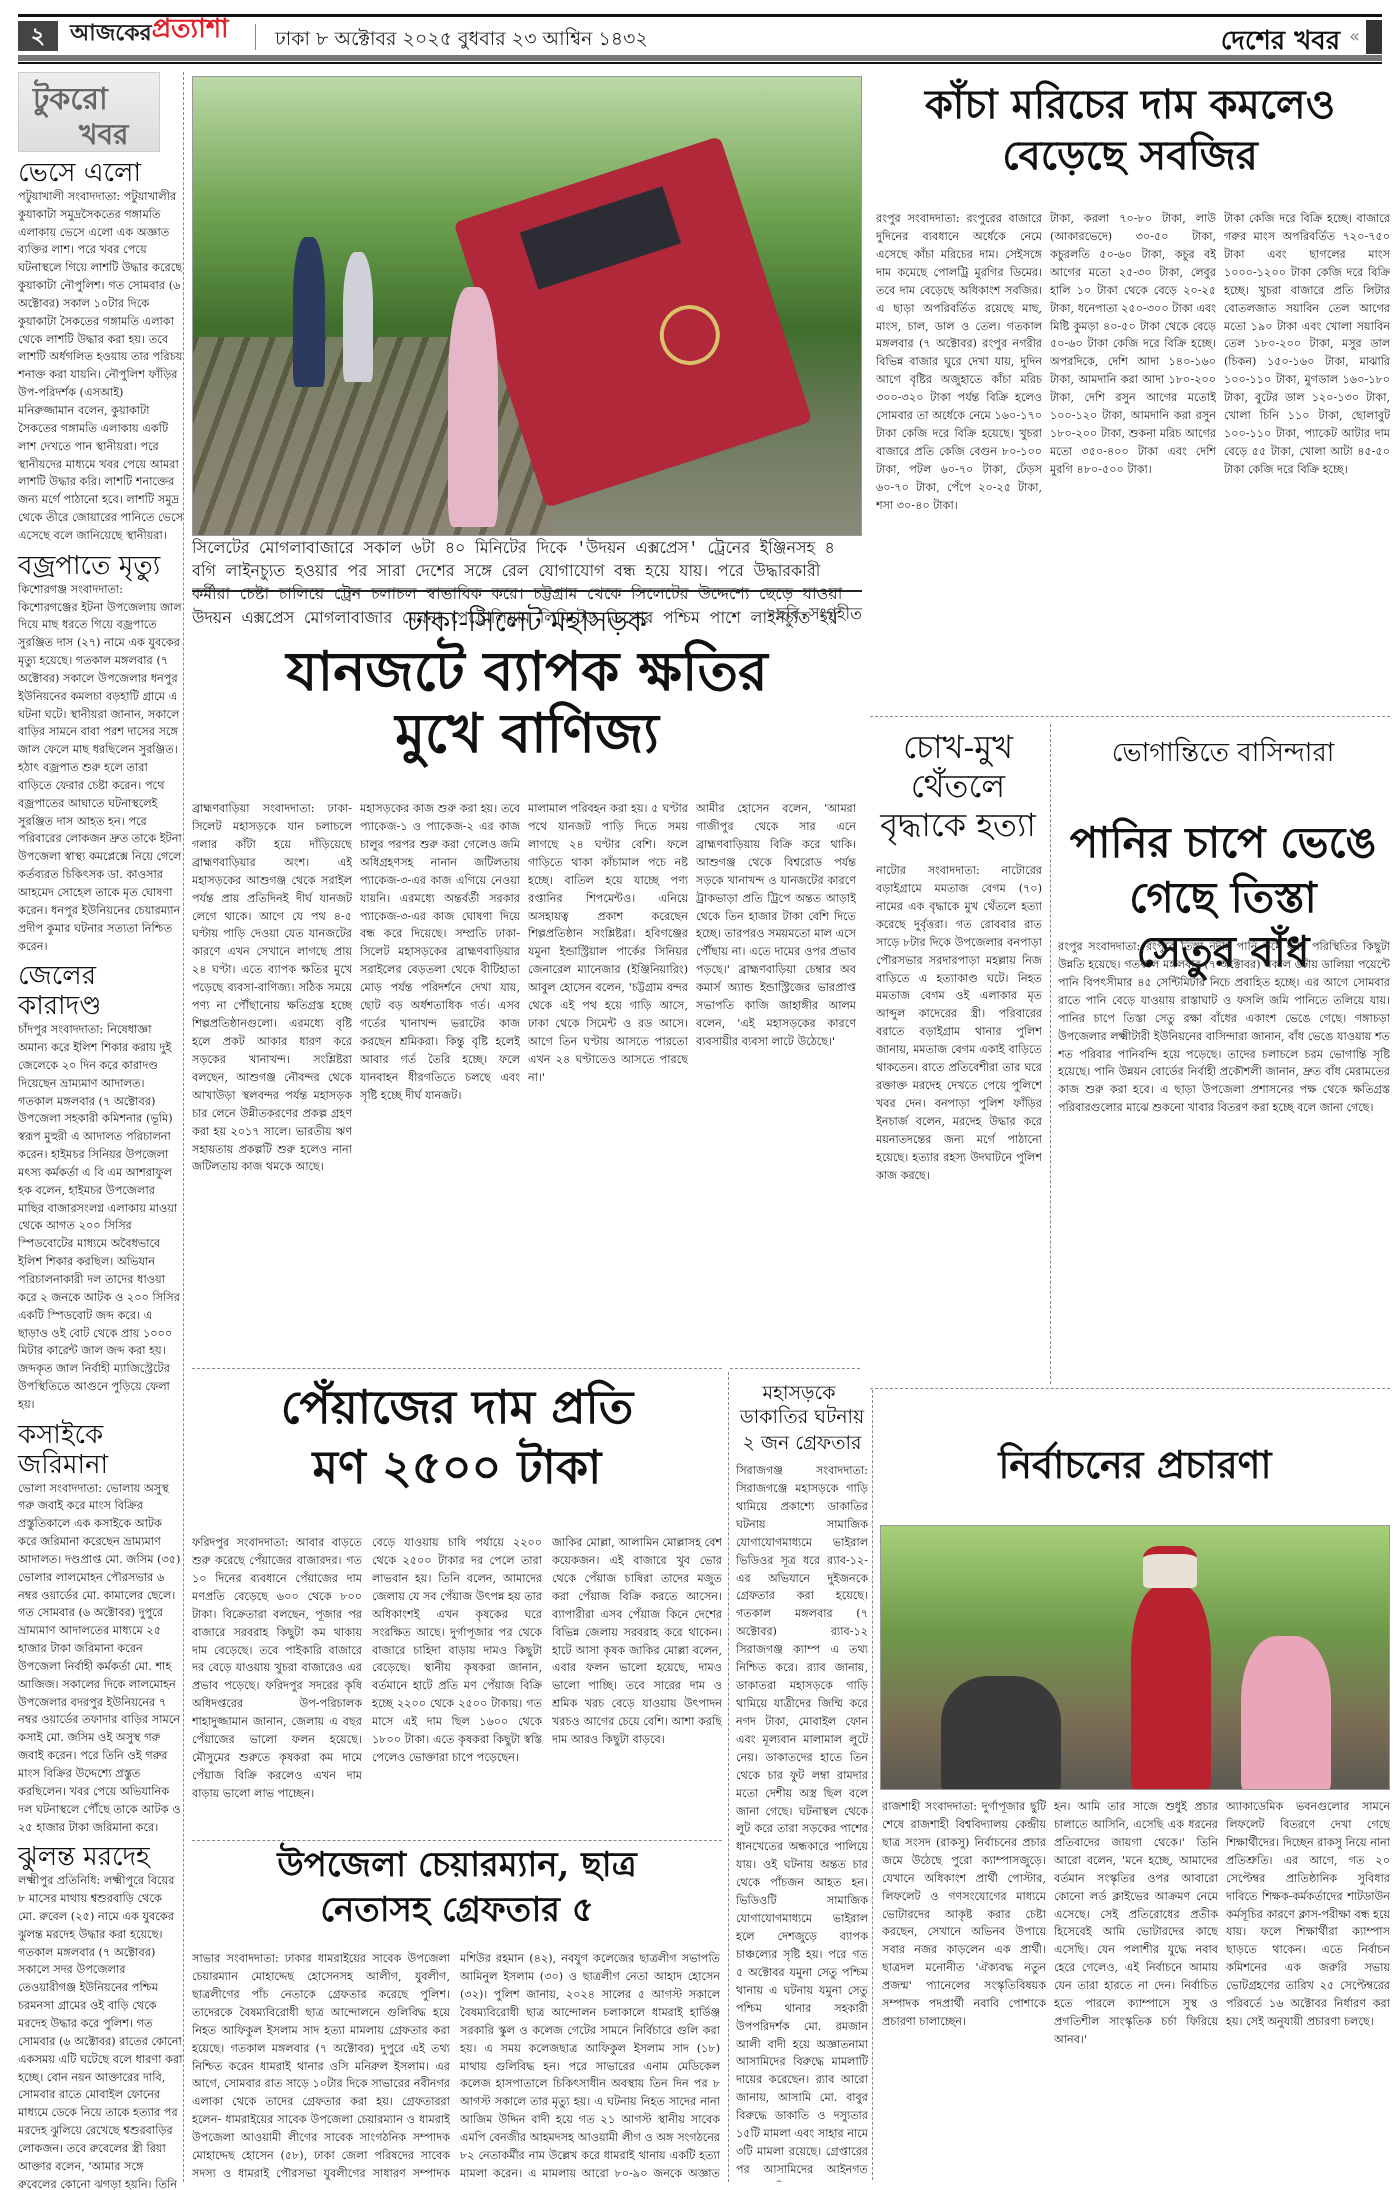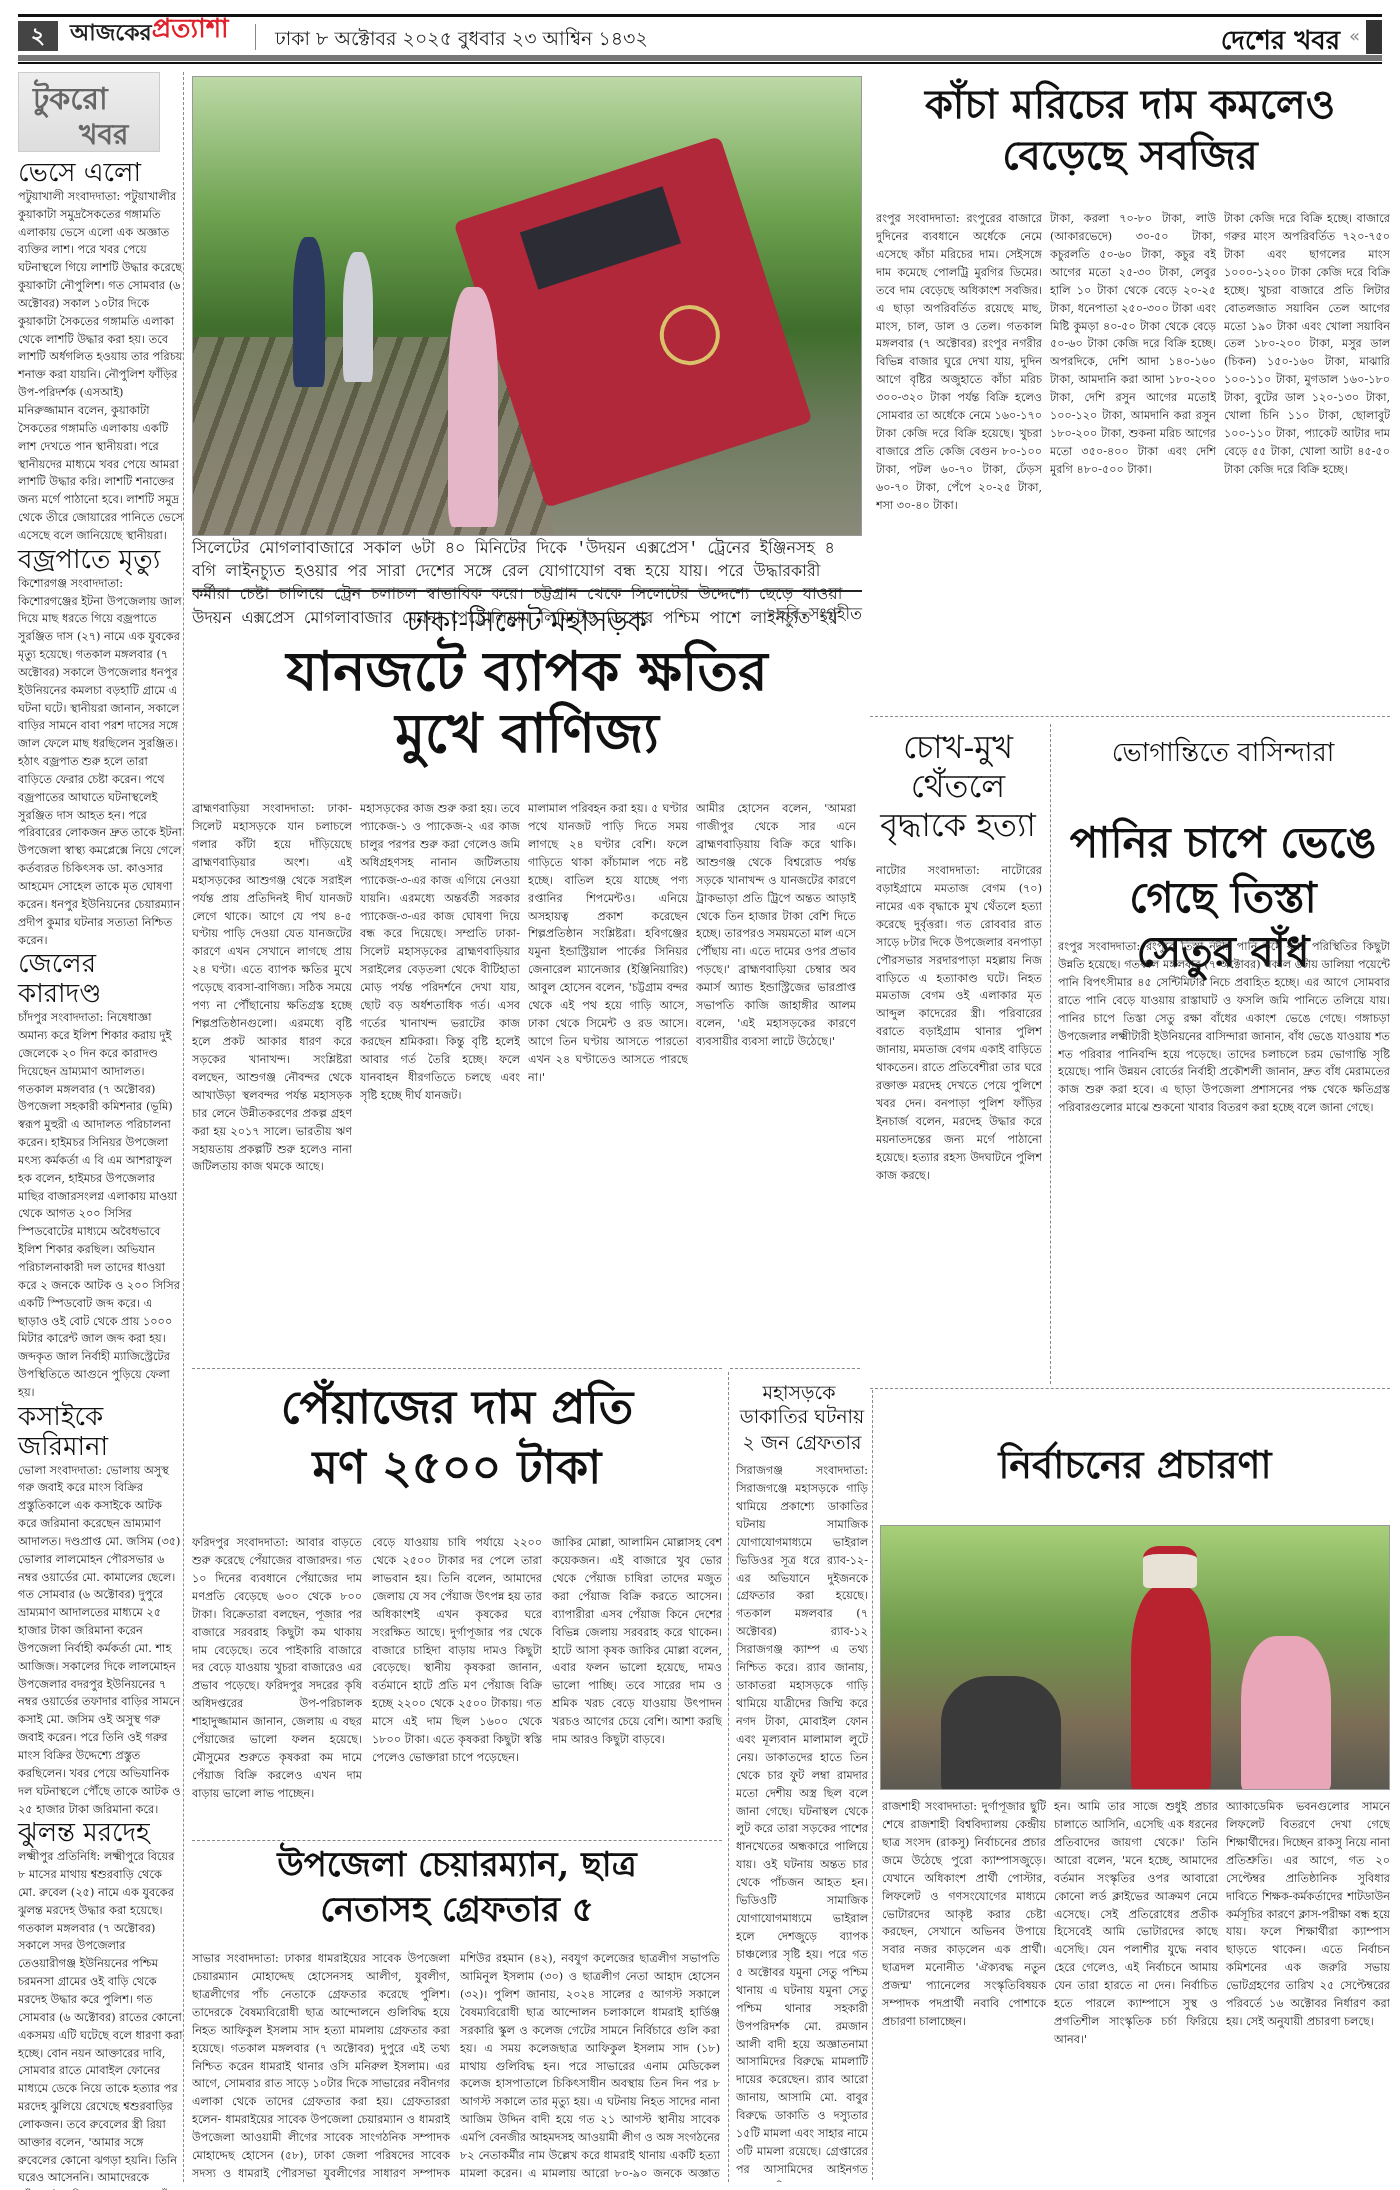--- a/index.html
+++ b/index.html
@@ -20,21 +20,21 @@
   .section-name { position: absolute; right: 60px; top: 20px; font-size: 26px; font-weight: bold; color: #111; }
   .sec-arrow { position: absolute; right: 40px; top: 25px; font-size: 18px; color: #888; }
   .sec-block { position: absolute; right: 18px; top: 20px; width: 16px; height: 34px; background: #333; }
 
   
   .leftcol { position: absolute; left: 18px; top: 72px; width: 165px; height: 2110px; }
   .leftcol-rule { position: absolute; left: 183px; top: 72px; width: 0; height: 2110px; border-left: 1px dashed #888; }
   .tukro { width: 142px; height: 80px; background: linear-gradient(#eee,#ddd); border: 1px solid #ccc; position: relative; margin-bottom: 6px; }
   .tukro .t1 { position: absolute; left: 14px; top: 2px; font-size: 30px; font-weight: bold; color: #666; }
   .tukro .t2 { position: absolute; left: 60px; top: 40px; font-size: 28px; font-weight: bold; color: #666; }
-  .brief h3 { font-family: "DejaVu Serif", serif; font-size: 26px; font-weight: normal; line-height: 1.15; }
+  .brief h3 { font-family: "DejaVu Serif", serif; font-size: 26px; font-weight: normal; line-height: 1.15; margin-top: 6px; }
   .brief p { font-family: "DejaVu Serif", serif; font-size: 11.3px; line-height: 1.58; color: #222; text-align: left; }
 
   
   .photo-train { position: absolute; left: 192px; top: 76px; width: 670px; height: 460px; overflow: hidden; border: 1px solid #999;
     background: linear-gradient(180deg, #bcd9a6 0%, #6ea250 30%, #3f6e2c 55%, #6b7a5c 75%, #8a8a7a 100%); }
   .train-car { position: absolute; left: 300px; top: 95px; width: 280px; height: 300px; background: #b0283a; transform: rotate(-18deg); border-radius: 8px; }
   .train-window { position: absolute; left: 60px; top: 30px; width: 150px; height: 60px; background: #2c2c34; }
   .train-emblem { position: absolute; left: 160px; top: 150px; width: 60px; height: 60px; border: 4px solid #d9c26a; border-radius: 50%; }
   .rail { position: absolute; left: 0; top: 260px; width: 360px; height: 200px; background: repeating-linear-gradient(110deg, #5b5240 0 6px, #8c8474 6px 24px); opacity: .7; }
   .person { position: absolute; background: #2c3a60; border-radius: 40% 40% 10% 10%; }

